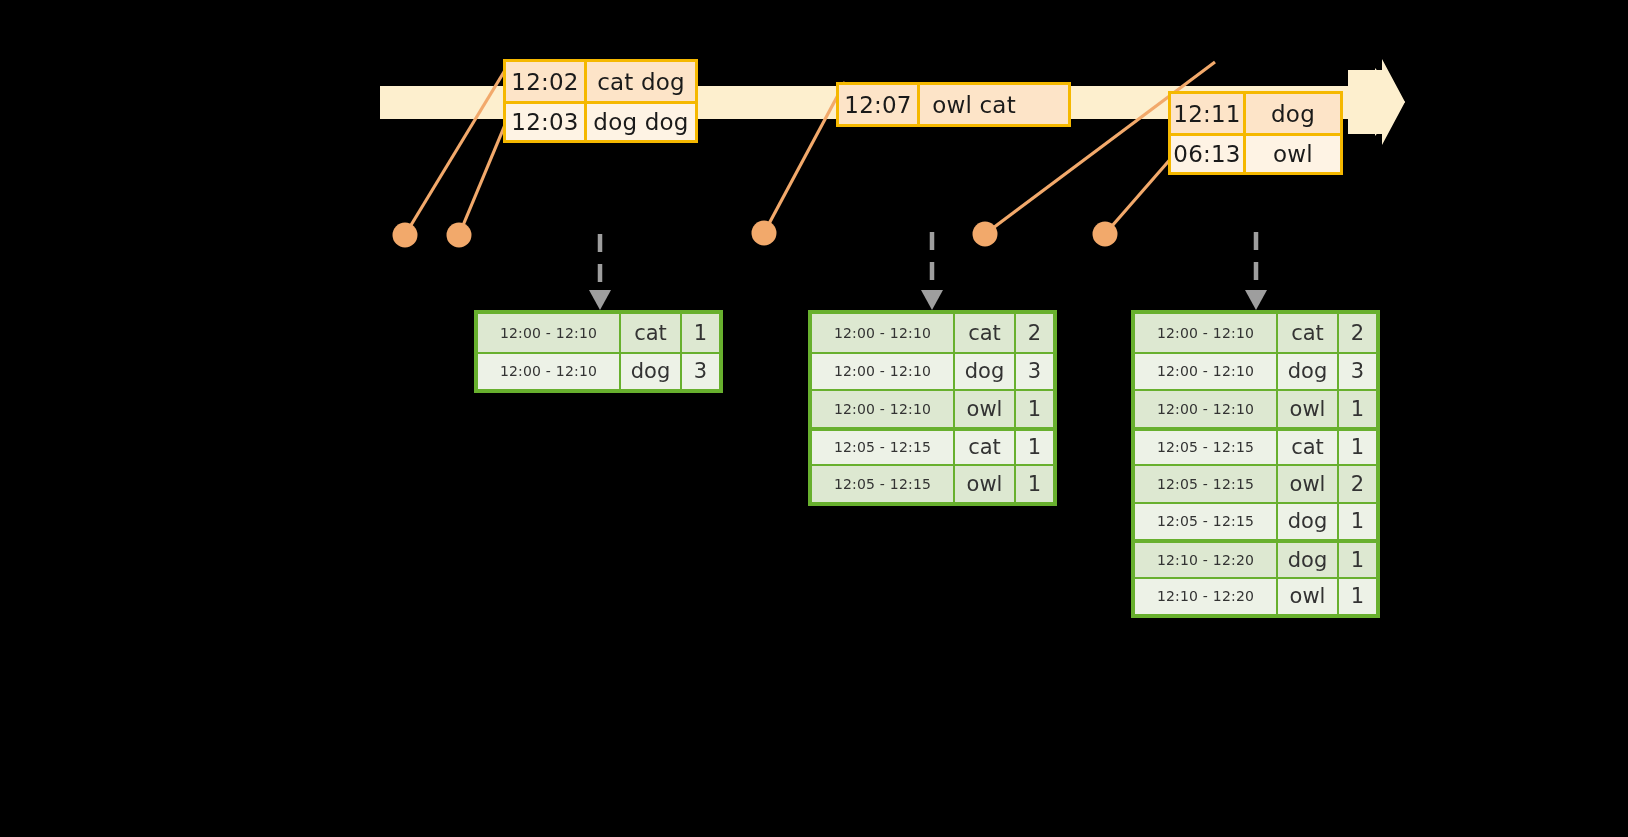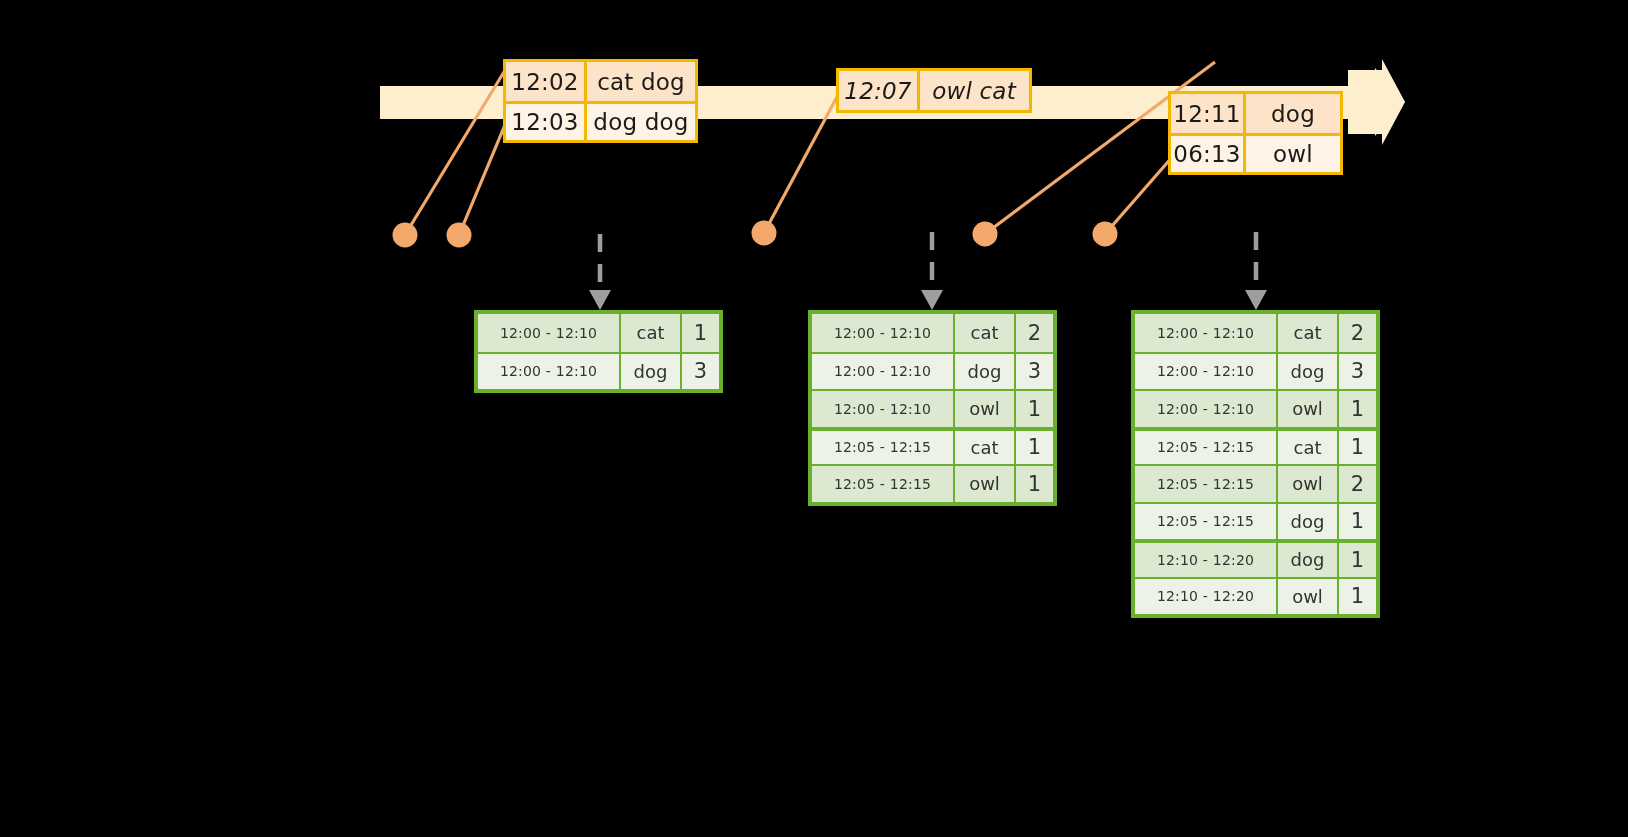--- a/index.html
+++ b/index.html
@@ -67,21 +67,21 @@
     color: #1a1a1a;
     letter-spacing: 0.2px;
   }
 
   
   #event-box-1 { left: 503px; top: 59px; width: 195px; height: 84px; }
   #event-box-1 .event-row { height: 39px; }
   #event-box-1 .ev-time  { width: 81px; }
   #event-box-1 .ev-words { width: 108px; }
 
-  #event-box-2 { left: 836px; top: 68px; width: 196px; height: 45px; font-style: italic; }
+  #event-box-2 { left: 836px; top: 82px; width: 235px; height: 45px; }
   #event-box-2 .event-row { height: 39px; }
   #event-box-2 .ev-time  { width: 81px; }
   #event-box-2 .ev-words { width: 108px; }
 
   #event-box-3 { left: 1168px; top: 59px; width: 175px; height: 84px; margin-top: 32px; }
   #event-box-3 .event-row { height: 39px; }
   #event-box-3 .ev-time  { width: 75px; }
   #event-box-3 .ev-words { width: 94px; }
 
   
@@ -115,21 +115,21 @@
     font-size: 14px;
     color: #333333;
     letter-spacing: 0.2px;
   }
   .rt-key {
     box-sizing: border-box;
     border-right: 2px solid #68B02E;
     display: flex;
     align-items: center;
     justify-content: center;
-    font-size: 18px;
+    font-size: 21px;
     color: #333333;
   }
   .rt-count {
     box-sizing: border-box;
     display: flex;
     align-items: center;
     justify-content: center;
     font-size: 21px;
     color: #333333;
   }

